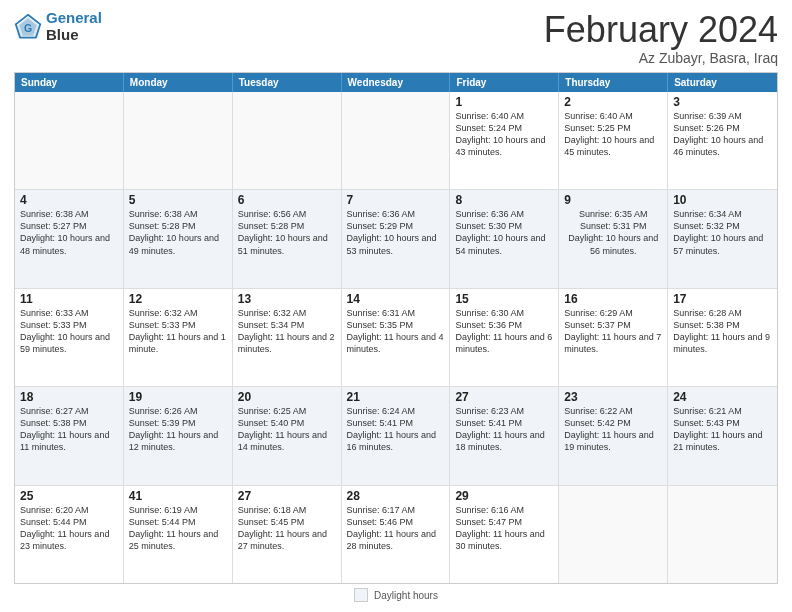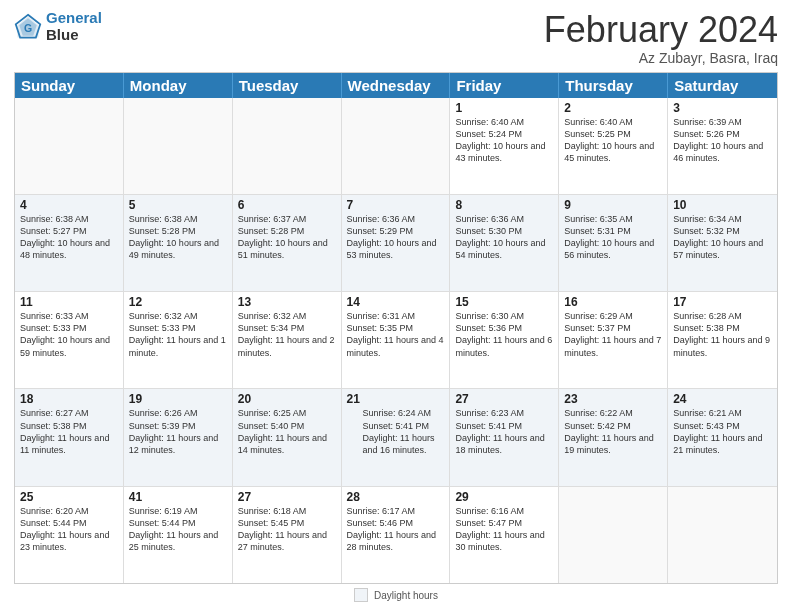--- a/index.html
+++ b/index.html
@@ -51,21 +51,21 @@
       flex-direction: column;
       border: 1px solid #ccc;
     }
     .cal-header-row {
       display: grid;
       grid-template-columns: repeat(7, 1fr);
       background: #2a7ab5;
     }
     .cal-header-cell {
       color: #fff;
-      font-size: 15px;
+      font-size: 10px;
       font-weight: bold;
       padding: 4px 6px;
       border-right: 1px solid #4a9ad4;
       text-align: left;
     }
     .cal-header-cell:last-child { border-right: none; }
     .cal-body {
       flex: 1;
       display: flex;
       flex-direction: column;
@@ -187,39 +187,39 @@
 Daylight: 10 hours and 48 minutes.</div>
           </div>
           <div class="cal-cell alt-row">
             <span class="day-num">5</span>
             <div class="cell-info" style="white-space: pre-line;">Sunrise: 6:38 AM
 Sunset: 5:28 PM
 Daylight: 10 hours and 49 minutes.</div>
           </div>
           <div class="cal-cell alt-row">
             <span class="day-num">6</span>
-            <div class="cell-info" style="white-space: pre-line;">Sunrise: 6:37 AM
+            <div class="cell-info" style="white-space: pre-line;">Sunrise: 6:56 AM
 Sunset: 5:28 PM
 Daylight: 10 hours and 51 minutes.</div>
           </div>
           <div class="cal-cell alt-row">
             <span class="day-num">7</span>
             <div class="cell-info" style="white-space: pre-line;">Sunrise: 6:36 AM
 Sunset: 5:29 PM
 Daylight: 10 hours and 53 minutes.</div>
           </div>
           <div class="cal-cell alt-row">
             <span class="day-num">8</span>
             <div class="cell-info" style="white-space: pre-line;">Sunrise: 6:36 AM
 Sunset: 5:30 PM
 Daylight: 10 hours and 54 minutes.</div>
           </div>
           <div class="cal-cell alt-row">
             <span class="day-num">9</span>
-            <div class="cell-info" style="white-space: pre-line;">Sunrise: 6:35 AM
+            <div class="cell-info" style="white-space: pre-line; text-align: center;">Sunrise: 6:35 AM
 Sunset: 5:31 PM
 Daylight: 10 hours and 56 minutes.</div>
           </div>
           <div class="cal-cell alt-row">
             <span class="day-num">10</span>
             <div class="cell-info" style="white-space: pre-line;">Sunrise: 6:34 AM
 Sunset: 5:32 PM
 Daylight: 10 hours and 57 minutes.</div>
           </div>
         </div>
@@ -281,21 +281,21 @@
 Daylight: 11 hours and 12 minutes.</div>
           </div>
           <div class="cal-cell alt-row">
             <span class="day-num">20</span>
             <div class="cell-info" style="white-space: pre-line;">Sunrise: 6:25 AM
 Sunset: 5:40 PM
 Daylight: 11 hours and 14 minutes.</div>
           </div>
           <div class="cal-cell alt-row">
             <span class="day-num">21</span>
-            <div class="cell-info" style="white-space: pre-line; margin-left: 16px;">Sunrise: 6:24 AM
+            <div class="cell-info" style="white-space: pre-line;">Sunrise: 6:24 AM
 Sunset: 5:41 PM
 Daylight: 11 hours and 16 minutes.</div>
           </div>
           <div class="cal-cell alt-row">
             <span class="day-num">27</span>
             <div class="cell-info" style="white-space: pre-line;">Sunrise: 6:23 AM
 Sunset: 5:41 PM
 Daylight: 11 hours and 18 minutes.</div>
           </div>
           <div class="cal-cell alt-row">

